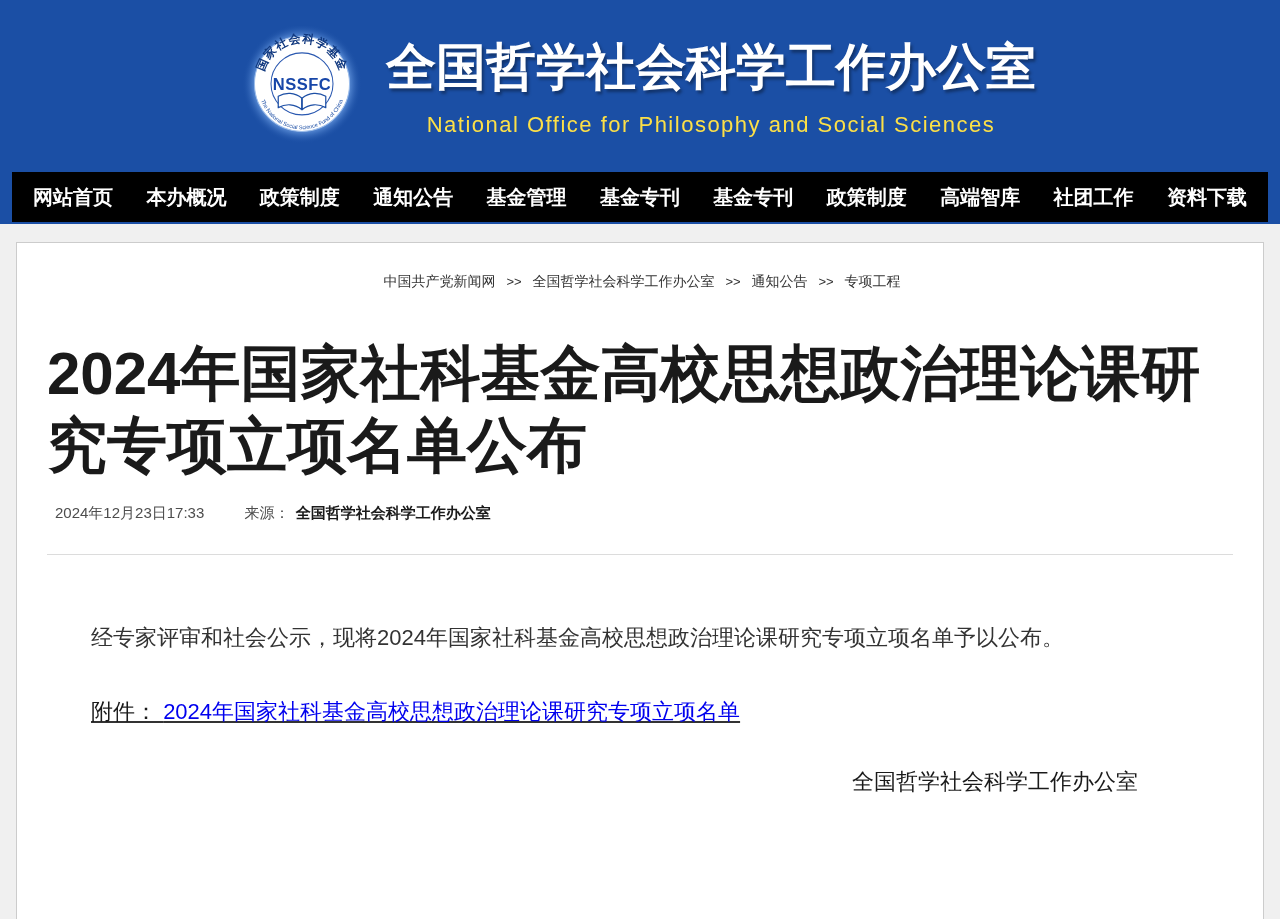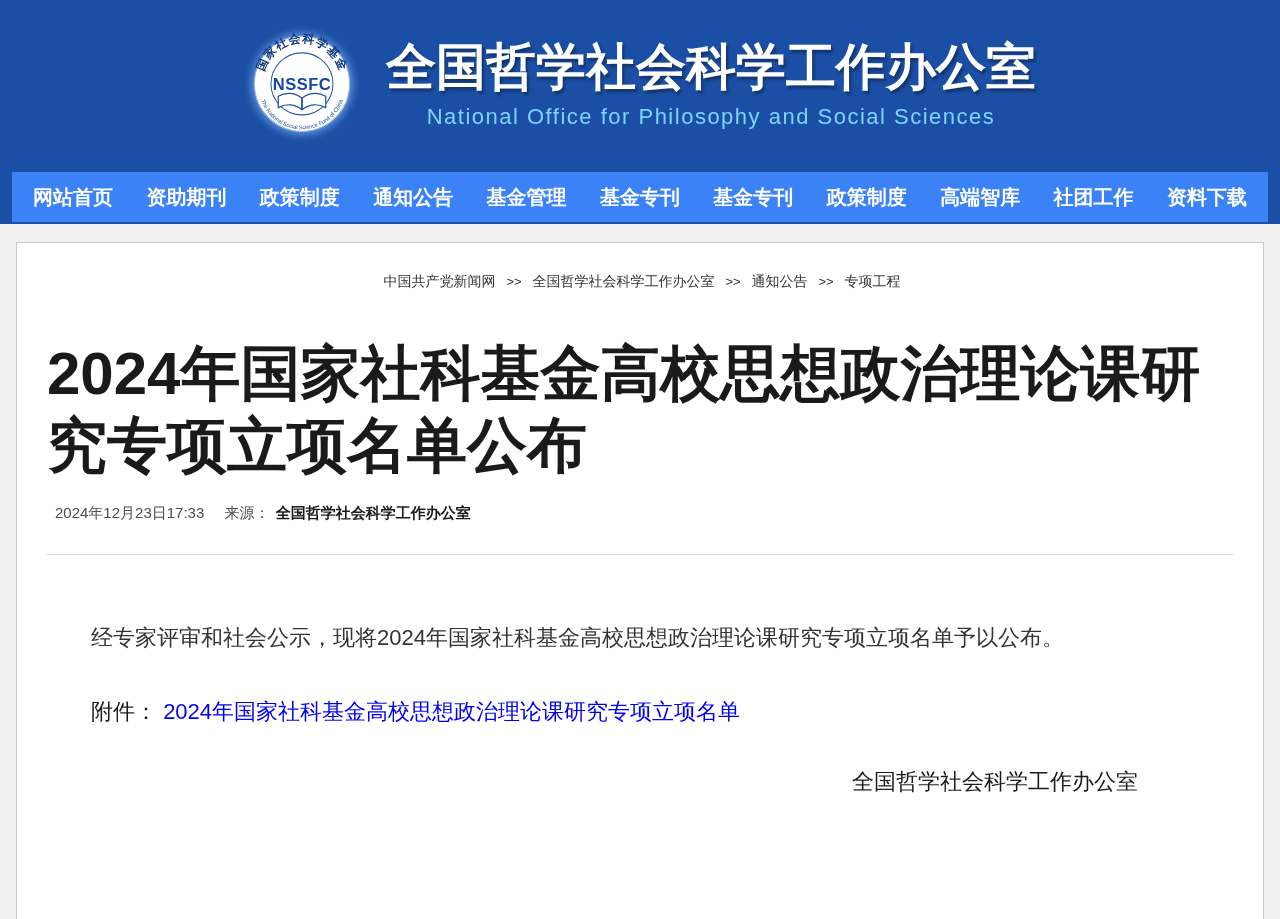--- a/index.html
+++ b/index.html
@@ -37,35 +37,35 @@
     font-family: "Liberation Serif", "DejaVu Serif", serif;
     font-weight: bold;
     font-size: 50px;
     line-height: 58px;
     color: #ffffff;
     letter-spacing: 0px;
     white-space: nowrap;
     text-shadow: 2px 3px 3px rgba(0,0,0,0.35);
   }
   .site-subtitle {
-    margin-top: 8px;
-    color: #7dd3fc;
+    margin-top: 16px;
+    color: #fde047;
     font-size: 22px;
     letter-spacing: 1.5px;
     white-space: nowrap;
   }
 
   
   .main-nav {
     position: absolute;
     left: 12px;
     right: 12px;
     bottom: 2px;
     height: 50px;
-    background: #3b82f6;
+    background: #000000;
     display: flex;
     align-items: center;
     justify-content: space-between;
     padding: 0 21px;
   }
   .main-nav a {
     color: #ffffff;
     font-size: 20px;
     font-weight: bold;
     text-decoration: none;
@@ -108,40 +108,41 @@
     color: #1a1a1a;
   }
 
   .article-meta {
     margin-top: 20px;
     margin-left: 8px;
     font-size: 15px;
     line-height: 22px;
     color: #4d4d4d;
   }
-  .article-meta .source-label { margin-left: 16px; }
+  .article-meta .source-label { margin-left: 36px; }
   .article-meta .source-name { color: #1a1a1a; font-weight: bold; margin-left: 2px; }
 
   .divider {
     margin-top: 30px;
     border: none;
     border-top: 1px solid #dcdcdc;
     height: 0;
   }
 
   .article-body { font-size: 22px; color: #333333; }
   .article-paragraph {
     margin: 65px 0 0 0;
     line-height: 36px;
     text-indent: 2em;
   }
   .attachment-line {
     margin: 38px 0 0 0;
     line-height: 36px;
     text-indent: 2em;
+    text-decoration: underline;
   }
   .attachment-line .attachment-label { color: #1a1a1a; }
   .attachment-link {
     color: #0000ee;
     text-decoration: none;
     cursor: pointer;
   }
   .signature-line {
     margin: 37px 0 0 0;
     text-align: right;
@@ -198,21 +199,21 @@
       </svg>
     </div>
     <div class="brand-text">
       <h1 class="site-title">全国哲学社会科学工作办公室</h1>
       <div class="site-subtitle">National Office for Philosophy and Social Sciences</div>
     </div>
   </div>
 
   <nav class="main-nav">
     <a>网站首页</a>
-    <a>资助期刊</a>
+    <a>本办概况</a>
     <a>政策制度</a>
     <a>通知公告</a>
     <a>基金管理</a>
     <a>基金专刊</a>
     <a>基金专刊</a>
     <a>政策制度</a>
     <a>高端智库</a>
     <a>社团工作</a>
     <a>资料下载</a>
   </nav>

